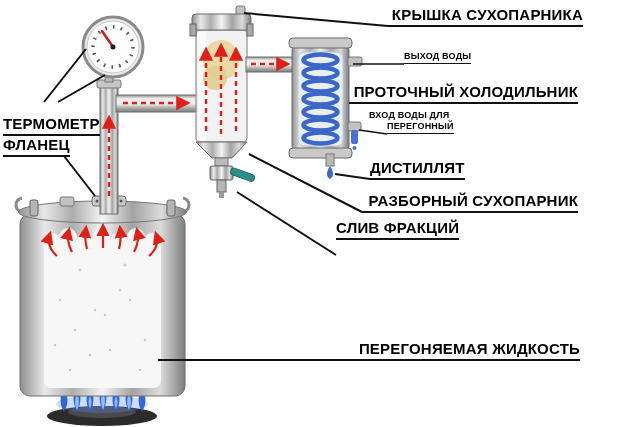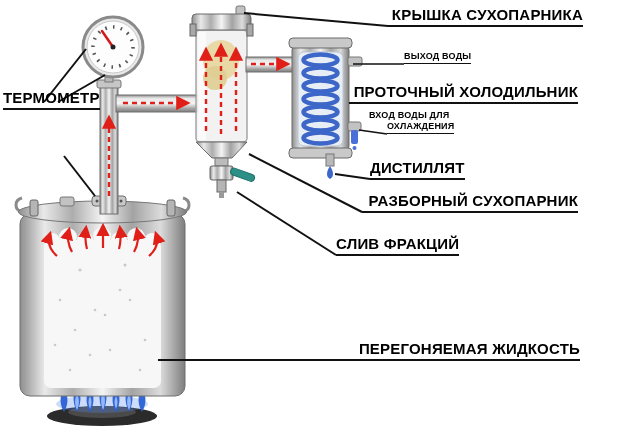--- a/index.html
+++ b/index.html
@@ -210,27 +210,28 @@
     </g>
   </svg>
 
   <div class="lbl big right" style="top:7px;left:388px;right:57px">КРЫШКА СУХОПАРНИКА</div>
 
   <div class="lbl small underlined" style="top:51px;left:404px">ВЫХОД ВОДЫ</div>
 
   <div class="lbl big right" style="top:84px;left:349px;right:62px">ПРОТОЧНЫЙ ХОЛОДИЛЬНИК</div>
 
   <div class="lbl small" style="top:110px;left:369px">ВХОД ВОДЫ ДЛЯ</div>
-  <div class="lbl small underlined" style="top:121px;left:387px">ОХЛАЖДЕНИЯ</div>
+  <div class="lbl small underlined" style="top:121px;left:387px">ПЕРЕГОННЫЙ</div>
 
   <div class="lbl big right" style="top:193px;left:362px;right:62px">РАЗБОРНЫЙ СУХОПАРНИК</div>
 
   <div class="lbl big" style="top:160px;left:370px">ДИСТИЛЛЯТ</div>
 
-  <div class="lbl big" style="top:236px;left:336px">СЛИВ ФРАКЦИЙ</div>
+  <div class="lbl big" style="top:220px;left:336px">СЛИВ ФРАКЦИЙ</div>
 
 
   <div class="lbl big right" style="top:341px;left:158px;right:60px">ПЕРЕГОНЯЕМАЯ ЖИДКОСТЬ</div>
 
-  <div class="lbl big" style="top:90px;left:3px">ТЕРМОМЕТР</div>
-
+  <div class="lbl big" style="top:116px;left:3px">ТЕРМОМЕТР</div>
+
+  <div class="lbl big" style="top:137px;left:3px">ФЛАНЕЦ</div>
 
 </div>
 
 </body></html>

